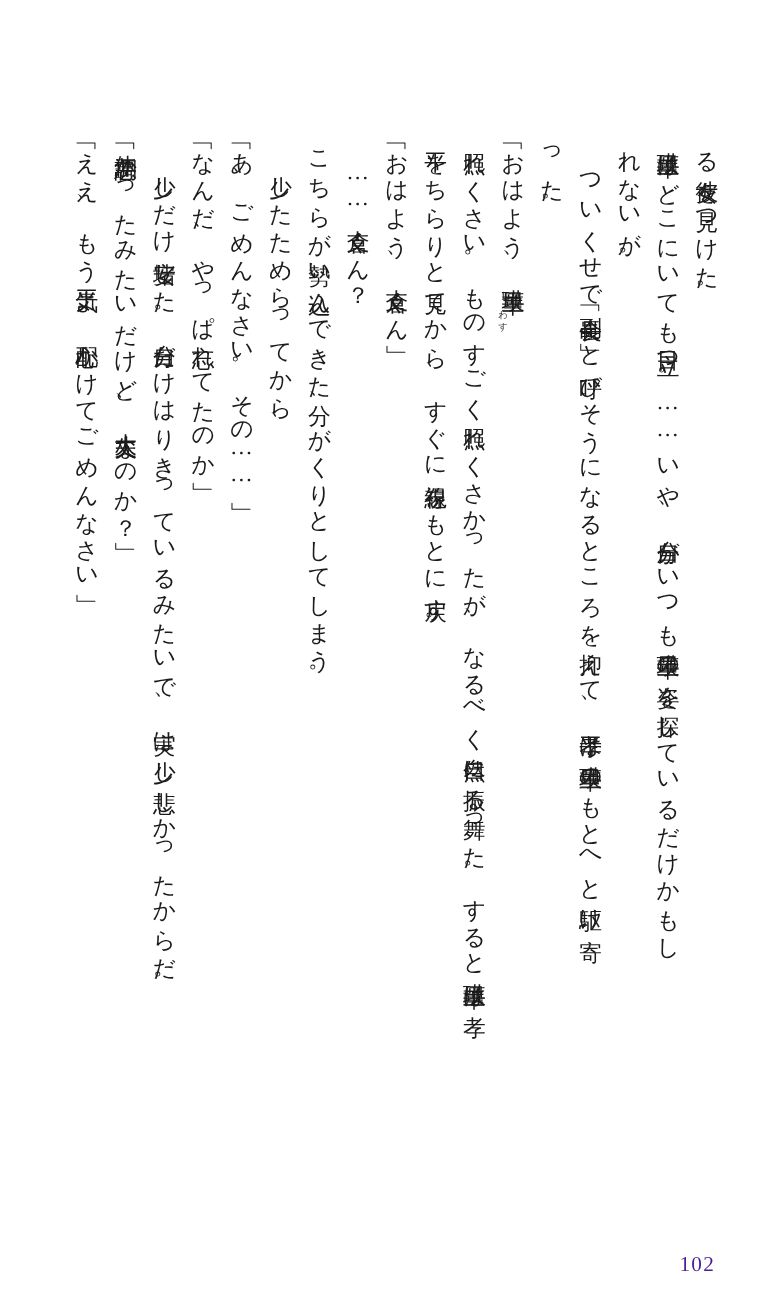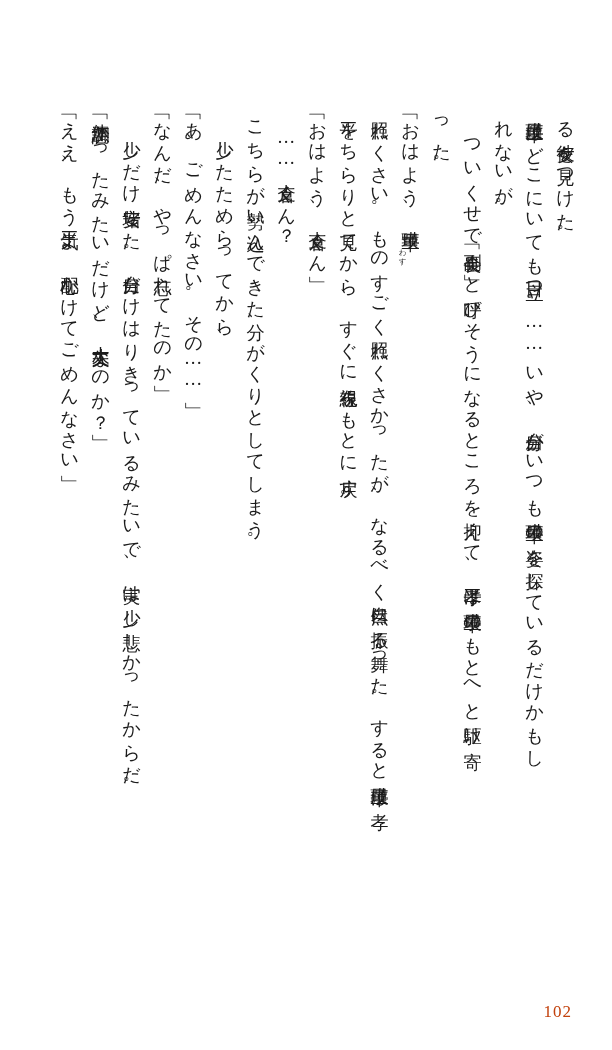--- a/index.html
+++ b/index.html
@@ -75,21 +75,21 @@
     right: 206px;
   }
 
   
   #page-number {
     position: absolute;
     right: 40px;
     bottom: 28px;
     font-size: 17px;
     letter-spacing: 1px;
-    color: #c2410c;
+    color: #4c1d95;
     font-family: "Liberation Serif", "DejaVu Serif", serif;
   }
 </style>
 </head>
 <body>
 
 <div id="page">
 
   <div id="novel-body">
     <div class="col ind-0">る彼女を見つけた。</div>

